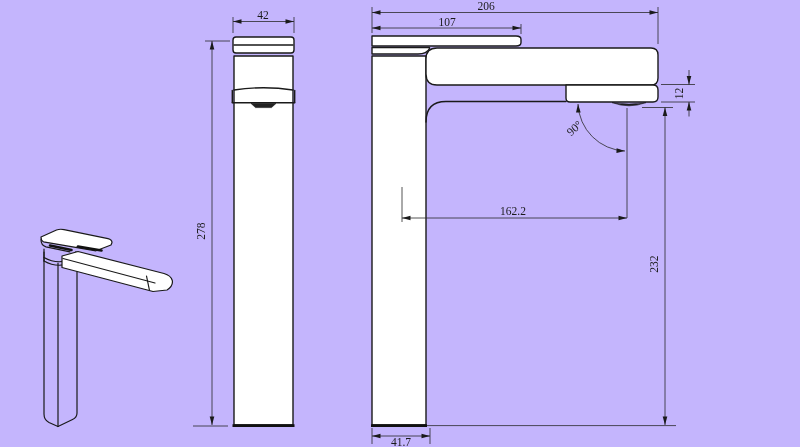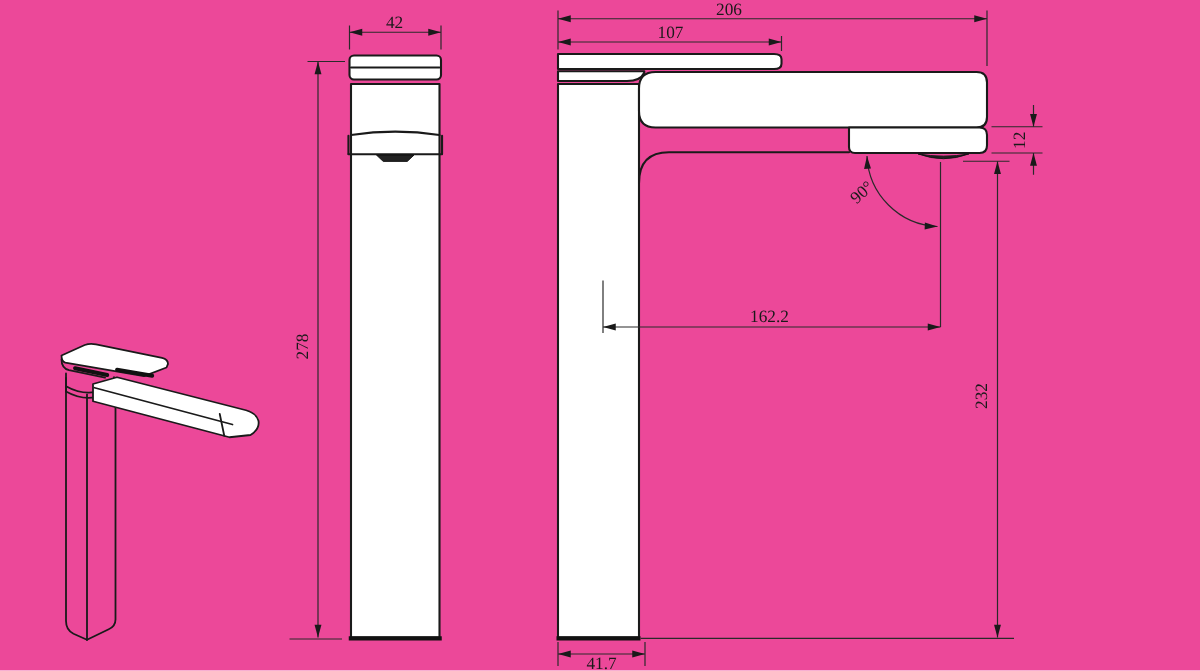--- a/index.html
+++ b/index.html
@@ -1,16 +1,16 @@
 <!DOCTYPE html>
 <html><head>
 <meta charset="utf-8">
 <style>
   html,body{margin:0;padding:0;background:#ffffff;}
-  .stage{position:relative;width:800px;height:447px;background:#ec4899;overflow:hidden;}
+  .stage{position:relative;width:800px;height:447px;background:#c4b5fd;overflow:hidden;}
   svg{display:block;}
   .obj{fill:none;stroke:#1a1a1a;stroke-width:1.4;stroke-linejoin:round;stroke-linecap:round;}
   .objf{fill:#ffffff;stroke:#1a1a1a;stroke-width:1.4;stroke-linejoin:round;}
   .thick{fill:none;stroke:#111111;stroke-width:2.8;stroke-linecap:butt;}
   .thin{fill:none;stroke:#2a2a2a;stroke-width:0.8;}
   .dimline{fill:none;stroke:#2a2a2a;stroke-width:0.8;marker-start:url(#arw);marker-end:url(#arw);}
   .dimhalf{fill:none;stroke:#2a2a2a;stroke-width:0.8;marker-end:url(#arw);}
   .dimtxt{font-family:"Liberation Serif","DejaVu Serif",serif;font-size:11.5px;fill:#1a1a1a;text-anchor:middle;}
   .dark{fill:#222222;stroke:#111111;stroke-width:0.6;}
   .iso{fill:none;stroke:#1a1a1a;stroke-width:1.2;stroke-linejoin:round;stroke-linecap:round;}

